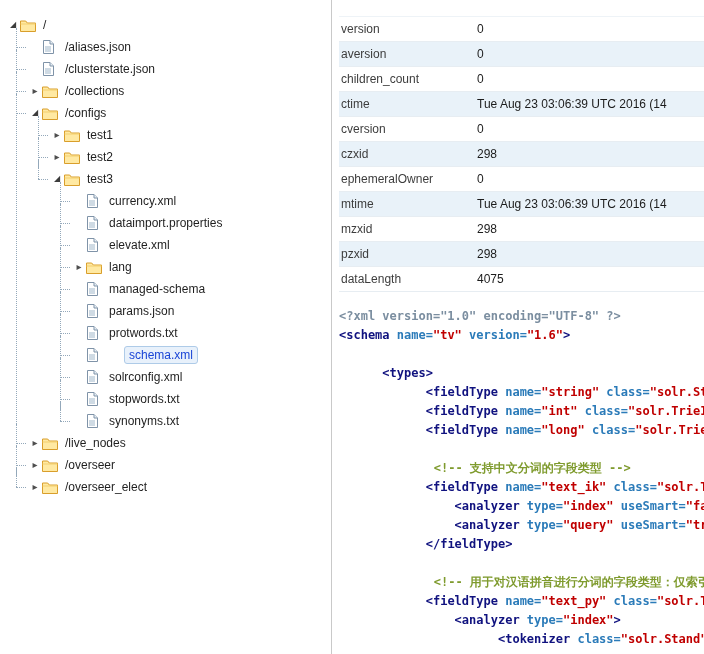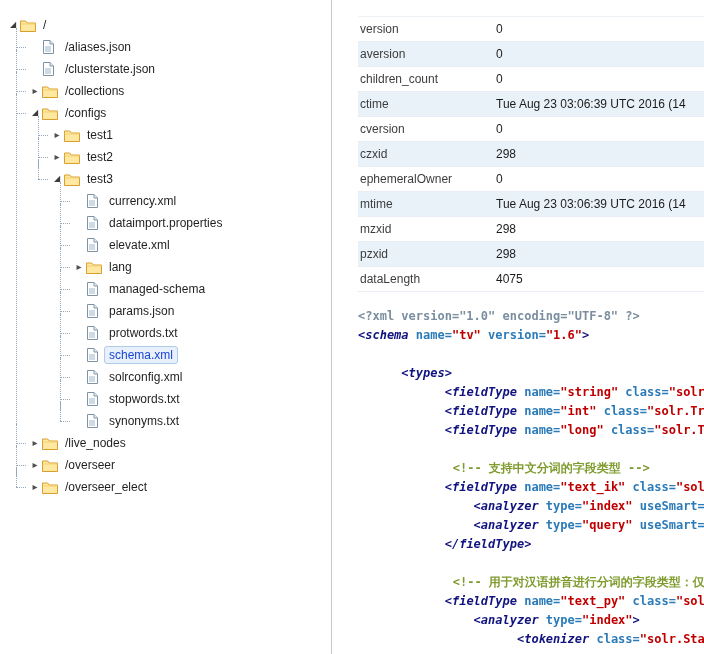--- a/index.html
+++ b/index.html
@@ -18,37 +18,37 @@
   .tree li:last-child::before{bottom:auto;height:19px;}
   .tree > ul > li::before,.tree > ul > li::after{content:none;}
   .trow{display:flex;align-items:center;height:22px;white-space:nowrap;}
   .exp{flex:0 0 14px;width:14px;text-align:center;color:#4e4e4e;font-size:10px;line-height:22px;}
   .exp.open{font-size:8px;color:#3c3c3c;}
   .nicon{flex:0 0 18px;width:18px;display:flex;align-items:center;}
   .nicon svg{display:block;}
   .nlabel{font-size:12px;color:#1f1f1f;padding:1px 4px;border:1px solid transparent;
     border-radius:3px;cursor:pointer;}
   .nlabel.selected{color:var(--selection-text,#1a45d6);background:var(--selection-bg,#e8f1fb);
-    border-color:var(--selection-border,#aecbe8);}
+    border-color:var(--selection-border,#aecbe8);margin-left:20px;}
   
   .detail-panel{position:absolute;left:333px;top:0;width:371px;height:654px;
-    overflow:hidden;padding:16px 0 0 25px;background:#fff;}
+    overflow:hidden;padding:16px 0 0 6px;background:#fff;}
   .props{border-collapse:collapse;table-layout:fixed;width:560px;font-size:12px;}
   .props td{height:25px;padding:0 8px 0 2px;vertical-align:middle;
     border-bottom:1px solid #e7edf2;}
   .props tr:first-child td{border-top:1px solid #eef3f7;}
   .props .pkey{width:136px;color:#3d3d3d;}
   .props .pval{color:#1c1c1c;white-space:nowrap;overflow:hidden;}
   .props tr.alt td{background:var(--table-alt-row,#e9f2f9);}
   
   .code{margin-top:15px;font-family:"DejaVu Sans Mono","Liberation Mono",monospace;
     font-size:12px;font-weight:bold;line-height:19px;white-space:pre;color:#222;}
   .code-line{min-height:19px;}
   .code .pi{color:var(--code-pi,#7b8ea0);}
-  .code .tag{color:var(--code-tag,#10127f);font-style:italic;}
+  .code .tag{color:var(--code-tag,#10127f);}
   .code .attr{color:var(--code-attr,#2b7bb9);margin-top:8px;}
   .code .val{color:var(--code-value,#c00000);}
   .code .comment{color:var(--code-comment,#7f9b2e);margin-left:8px;}
 </style>
 </head>
 <body>
 
 <div class="tree-panel">
   <div class="tree">
     <ul>

